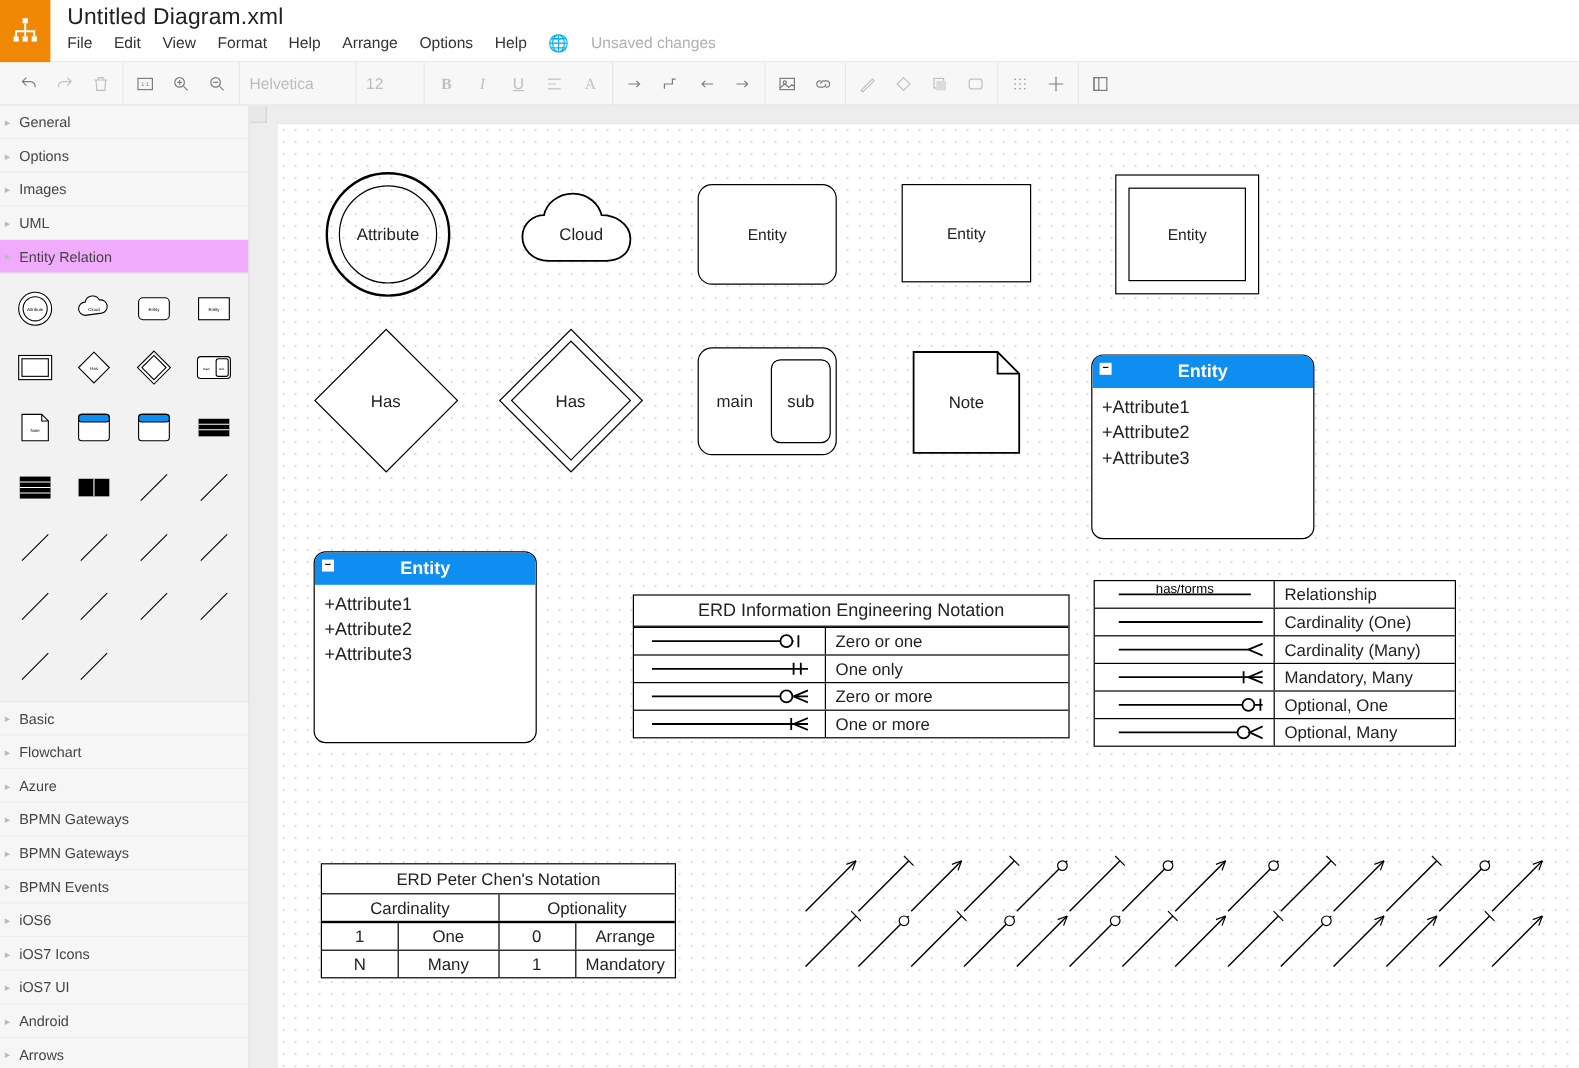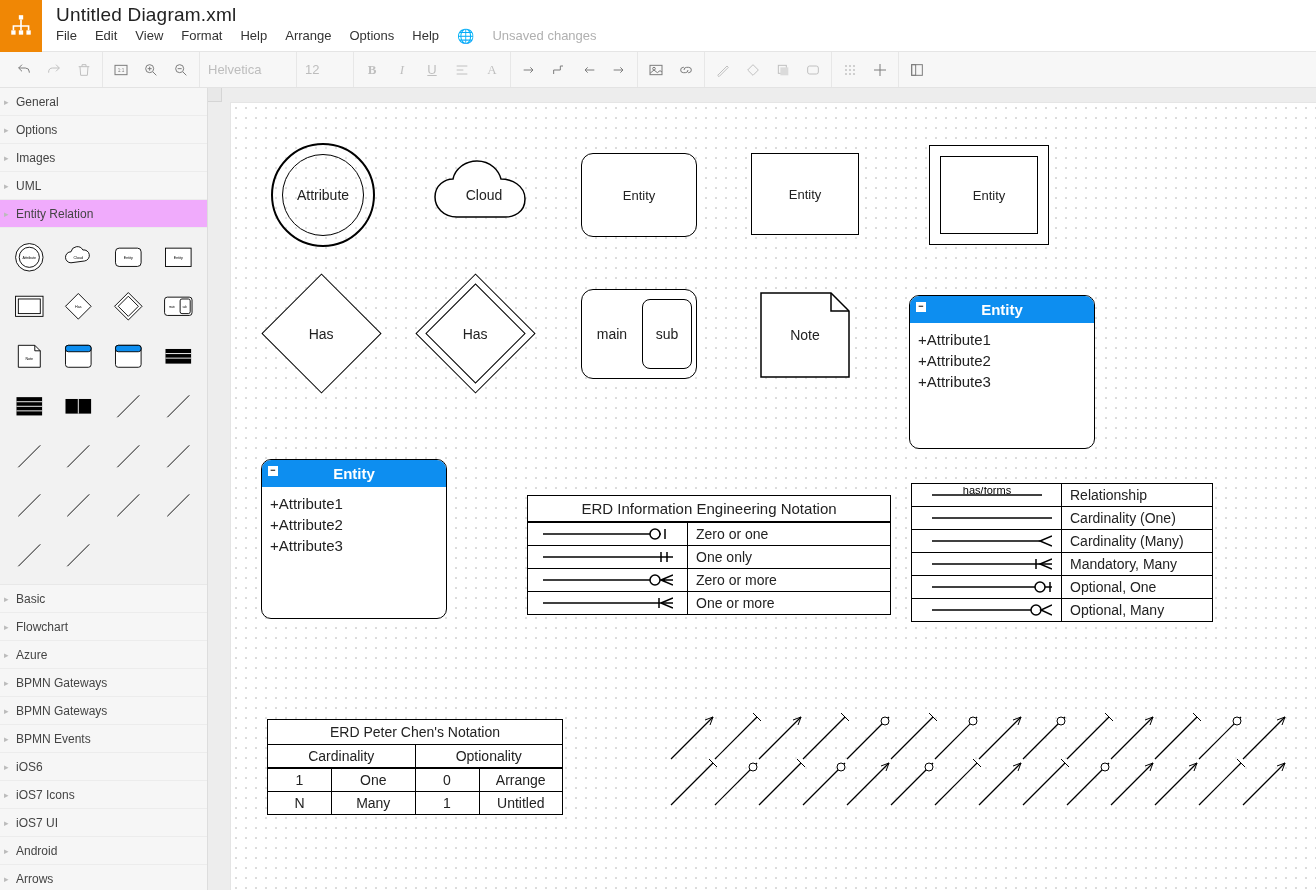--- a/index.html
+++ b/index.html
@@ -690,21 +690,21 @@
           <div class="prow">
             <div class="c1">1</div>
             <div class="c2">One</div>
             <div class="c3">0</div>
             <div class="c4">Arrange</div>
           </div>
           <div class="prow">
             <div class="c1">N</div>
             <div class="c2">Many</div>
             <div class="c3">1</div>
-            <div class="c4">Untitled</div>
+            <div class="c4">Mandatory</div>
           </div>
         </div>
 
         <div id="connectors">
             <div class="shape connline" style="left: 436px; top: 610px;"><svg width="50" height="50">
                 <line x1="4" y1="46" x2="46" y2="4" stroke="#000" stroke-width="1.2"></line>
                 <g transform="translate(46,4)">
                   <path d="M0 0l-8 3M0 0l-3 8" stroke="#000" fill="none"></path>
                 </g>
               </svg></div>

